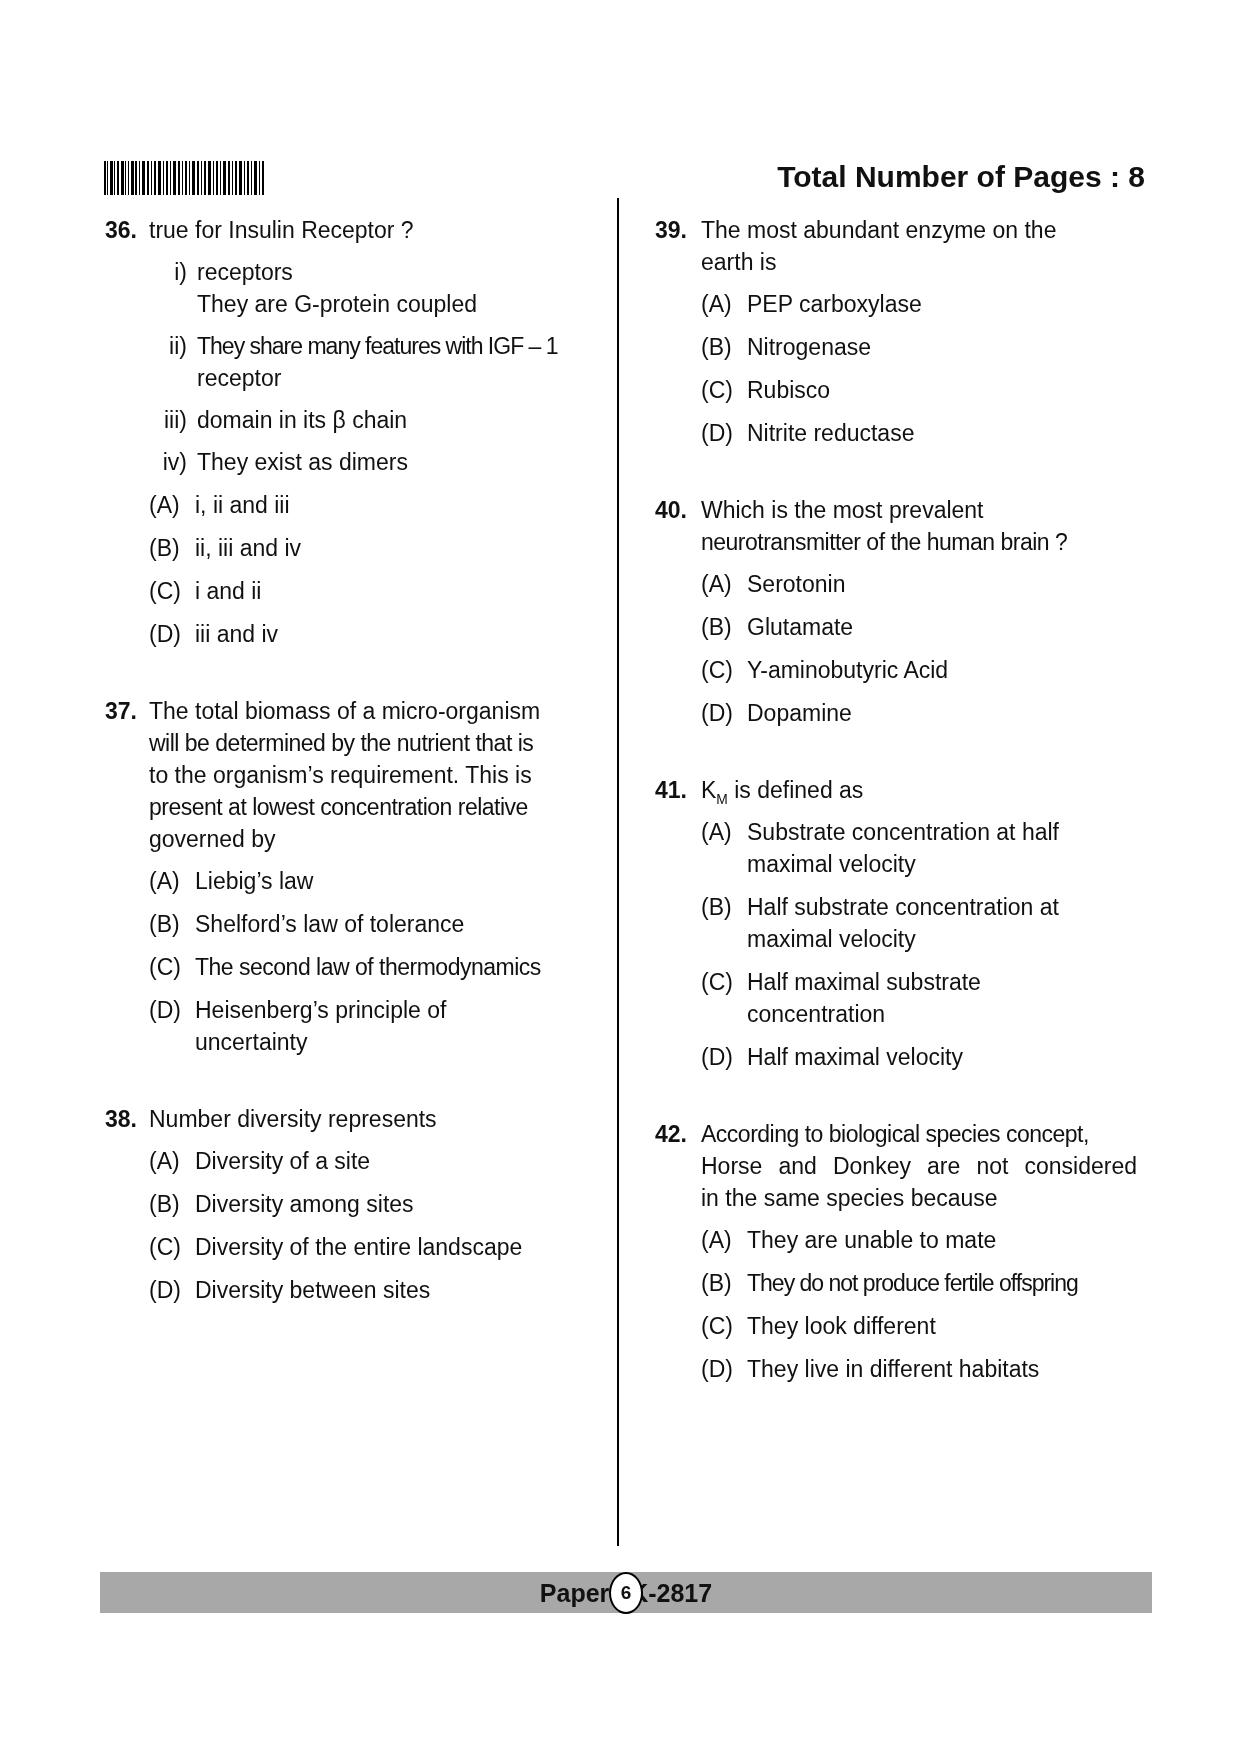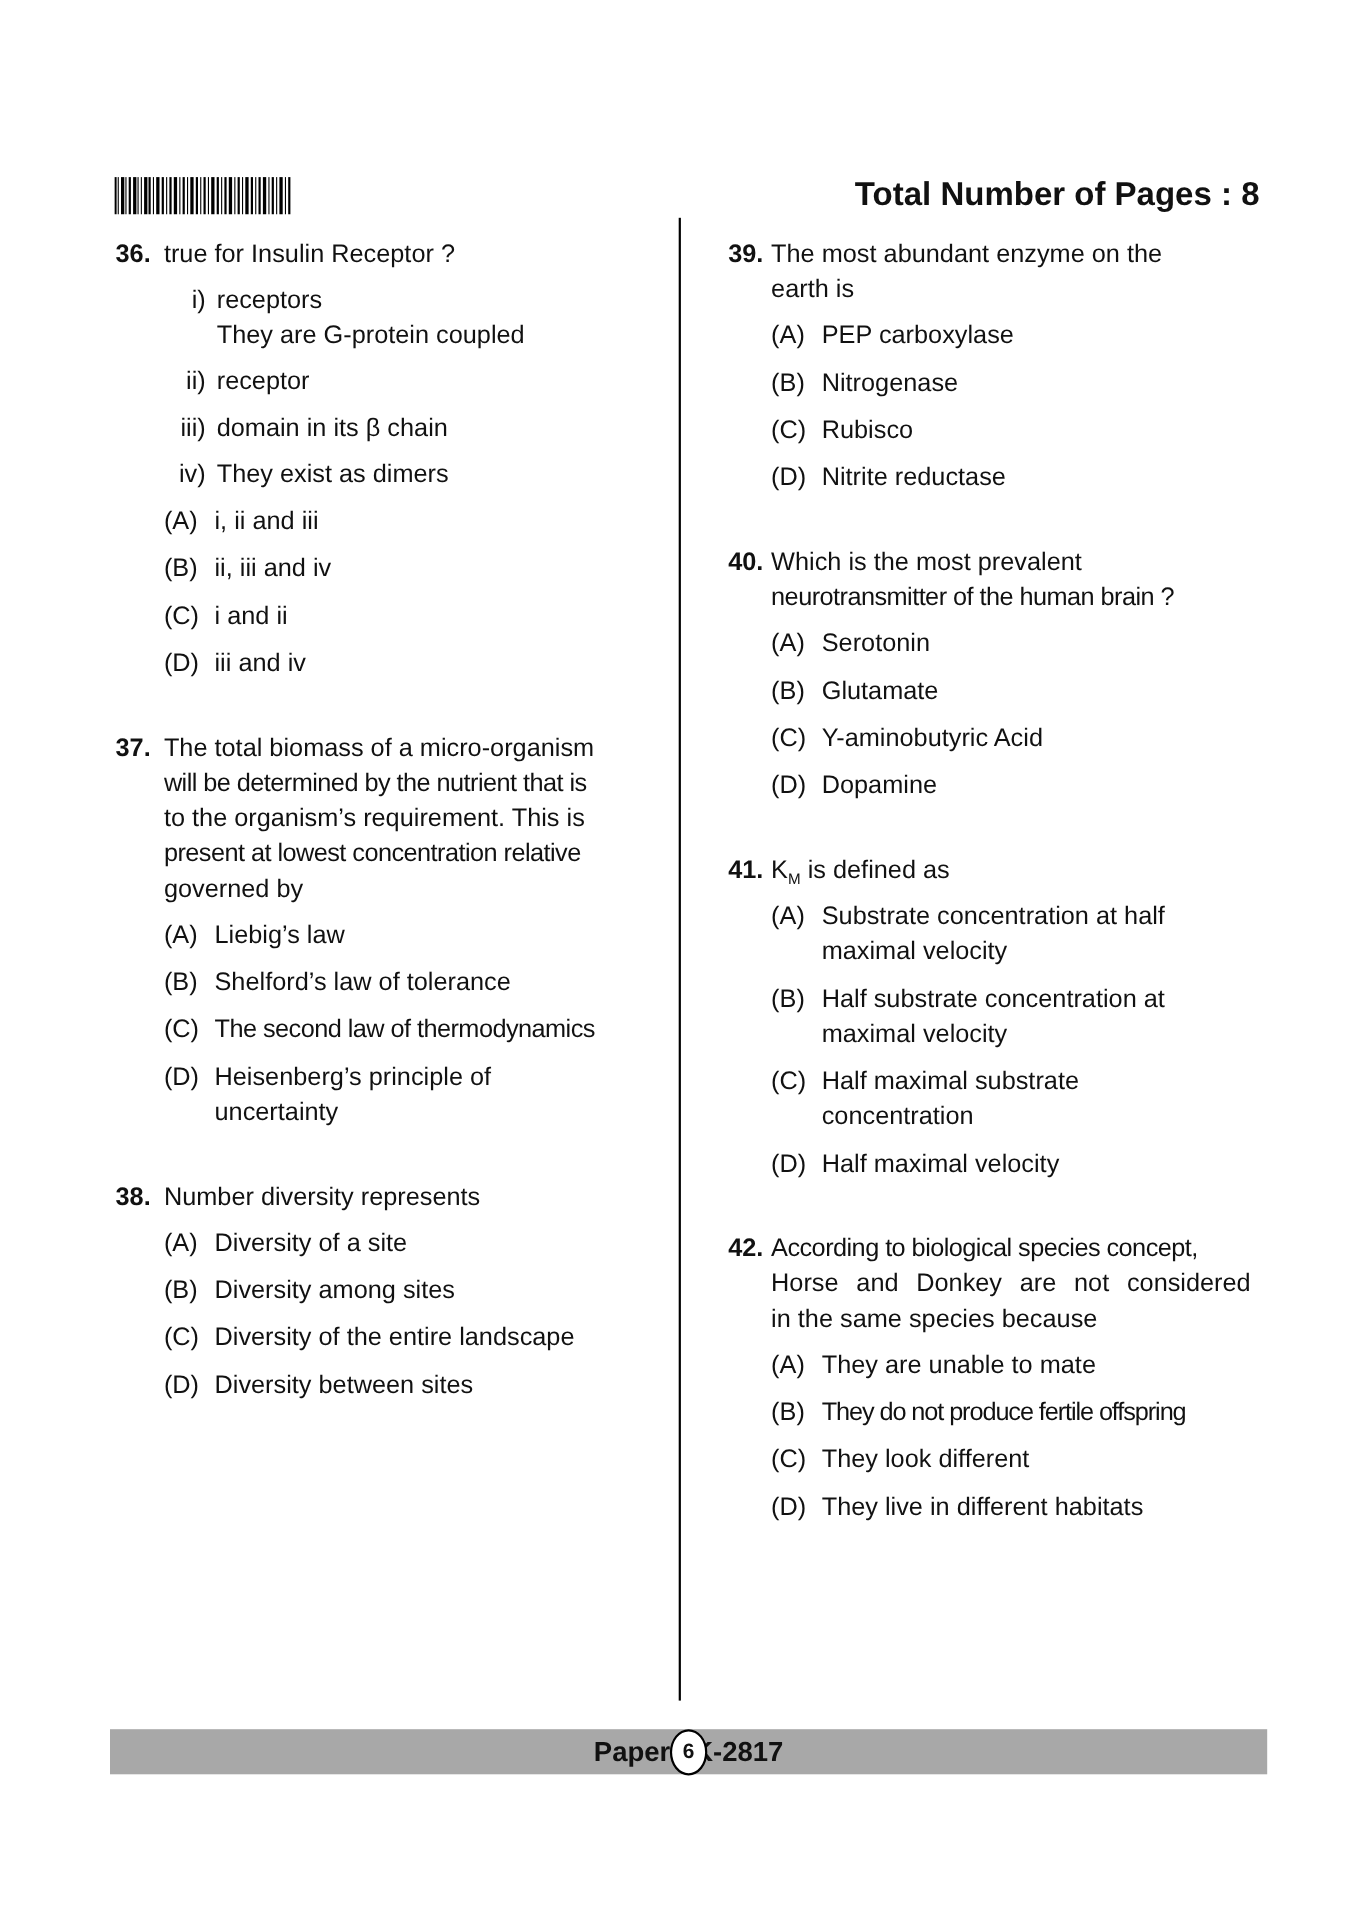--- a/index.html
+++ b/index.html
@@ -18,21 +18,21 @@
   }
   .divider{
     position:absolute;left:617px;top:198px;width:2px;height:1348px;
     background:#000;
   }
   .col{position:absolute;top:200px;padding-top:14px;}
   .col-left{left:105px;width:455px;}
   .col-right{left:655px;width:482px;}
   .question{display:flex;margin-bottom:34px;}
   .qnum{font-weight:bold;width:44px;flex-shrink:0;}
-  .col-right .qnum{width:46px;text-align:center;}
+  .col-right .qnum{width:46px;}
   .qbody{flex:1;min-width:0;}
   .qtext-block{margin-bottom:10px;}
   .line{white-space:nowrap;}
   .jline{white-space:normal;text-align:justify;text-align-last:justify;}
   .tight{letter-spacing:-0.5px;}
   .xtight{letter-spacing:-1px;}
   .subitems{margin-bottom:11px;}
   .item{display:flex;margin-bottom:10px;}
   .item-label{width:38px;text-align:right;margin-right:10px;flex-shrink:0;}
   .option{display:flex;margin-bottom:11px;}
@@ -125,20 +125,21 @@
           <div class="item">
             <div class="item-label">i)</div>
             <div class="item-text">
               <div class="line">receptors</div>
               <div class="line">They are G-protein coupled</div>
             </div>
           </div>
           <div class="item">
             <div class="item-label">ii)</div>
             <div class="item-text">
+              <div class="line xtight">They share many features with IGF – 1</div>
               <div class="line">receptor</div>
             </div>
           </div>
           <div class="item">
             <div class="item-label">iii)</div>
             <div class="item-text">
               <div class="line">domain in its β chain</div>
             </div>
           </div>
           <div class="item">

